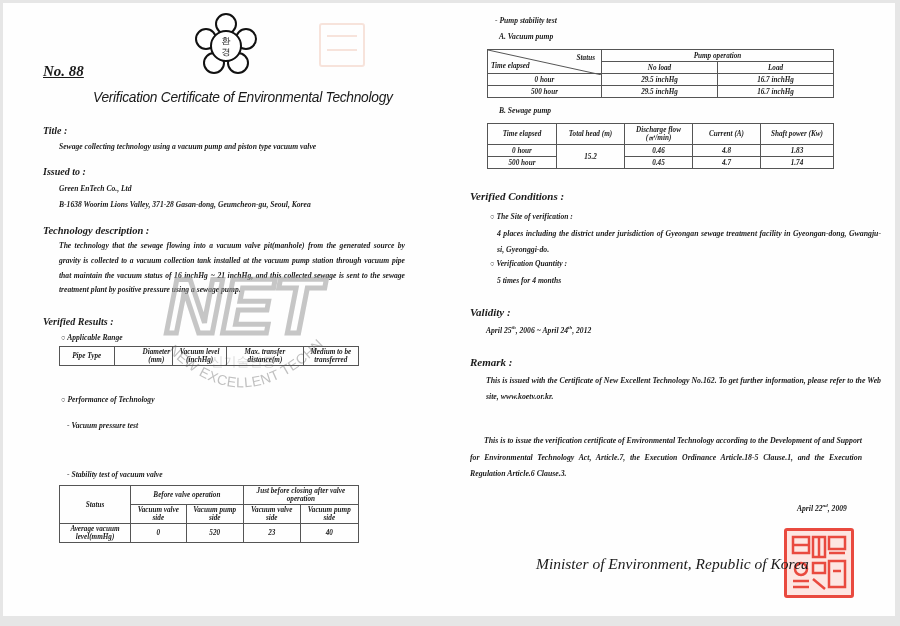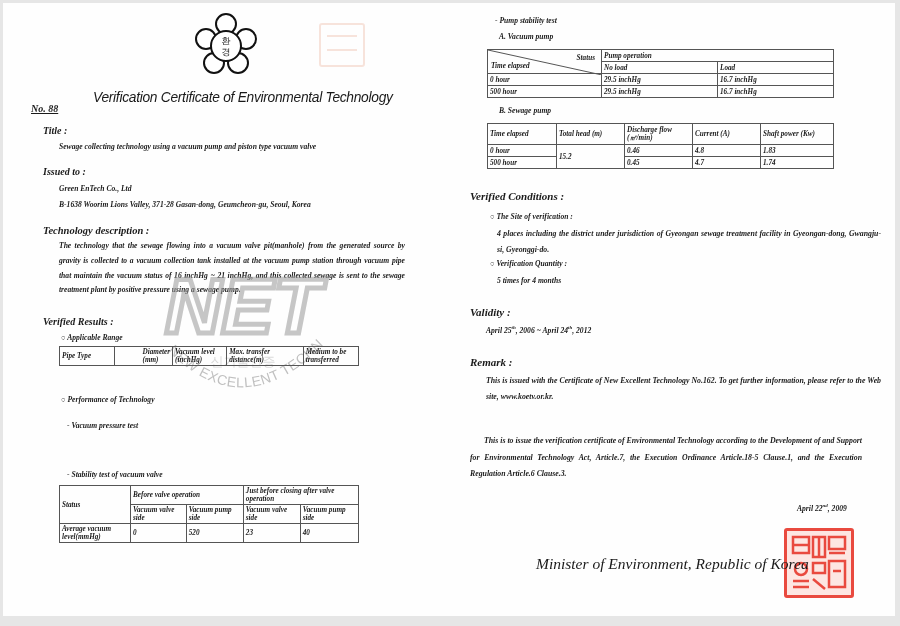--- a/index.html
+++ b/index.html
@@ -10,31 +10,31 @@
 
   .serif-i { font-style: italic; font-weight: bold; }
   .abs { position: absolute; }
 
   
   .emblem { position: absolute; left: 190px; top: 10px; width: 66px; height: 66px; }
   .stamp-faint { position: absolute; left: 316px; top: 20px; width: 46px; height: 44px; border: 2px solid #f6ddd3; border-radius: 3px; opacity: .8; }
   .stamp-faint::before, .stamp-faint::after { content: ""; position: absolute; left: 6px; right: 6px; border-top: 2px solid #f6ddd3; }
   .stamp-faint::before { top: 10px; } .stamp-faint::after { top: 24px; }
 
-  .no { left: 28px; top: 60px; font-size: 10px; text-decoration: underline; margin-top: 40px; }
+  .no { left: 40px; top: 60px; font-size: 15px; text-decoration: underline; }
   .doc-title { left: 90px; top: 86px; font-size: 14.5px; font-style: italic; letter-spacing: -0.3px; font-family: "Liberation Sans", sans-serif; transform: scaleX(0.95); transform-origin: left; }
 
   .h { font-size: 10px; font-style: italic; font-weight: bold; }
   .h-lg { font-size: 11px; font-style: italic; font-weight: bold; }
   .t { font-size: 7.6px; font-style: italic; font-weight: bold; }
   .para { font-size: 7.6px; font-style: italic; font-weight: bold; text-align: justify; line-height: 14.8px; text-align-last: left; }
   .para-r { font-size: 7.8px; font-style: italic; font-weight: bold; text-align: justify; line-height: 15.5px; }
 
   table { border-collapse: collapse; position: absolute; }
-  td { border: 1px solid #555; font-size: 7.2px; font-style: italic; font-weight: bold; line-height: 8px; padding: 1px 2px; }
+  td { border: 1px solid #555; text-align: center; font-size: 7.2px; font-style: italic; font-weight: bold; line-height: 8px; padding: 1px 2px; }
   table.outer { border: 1.5px solid #444; }
 
   .diag { position: relative; text-align: left; }
   .diag svg { position: absolute; left: 0; top: 0; }
 
   
   .watermark { position: absolute; left: 135px; top: 248px; width: 210px; height: 175px; pointer-events: none; opacity: .55; }
 
   .seal { position: absolute; left: 781px; top: 525px; width: 70px; height: 70px; border: 3px solid #e94a3f; border-radius: 3px; background: #fde6e2; }
   .minister { left: 533px; top: 552px; font-size: 15.5px; font-style: italic; font-weight: normal; font-family: "Liberation Serif", serif; }

